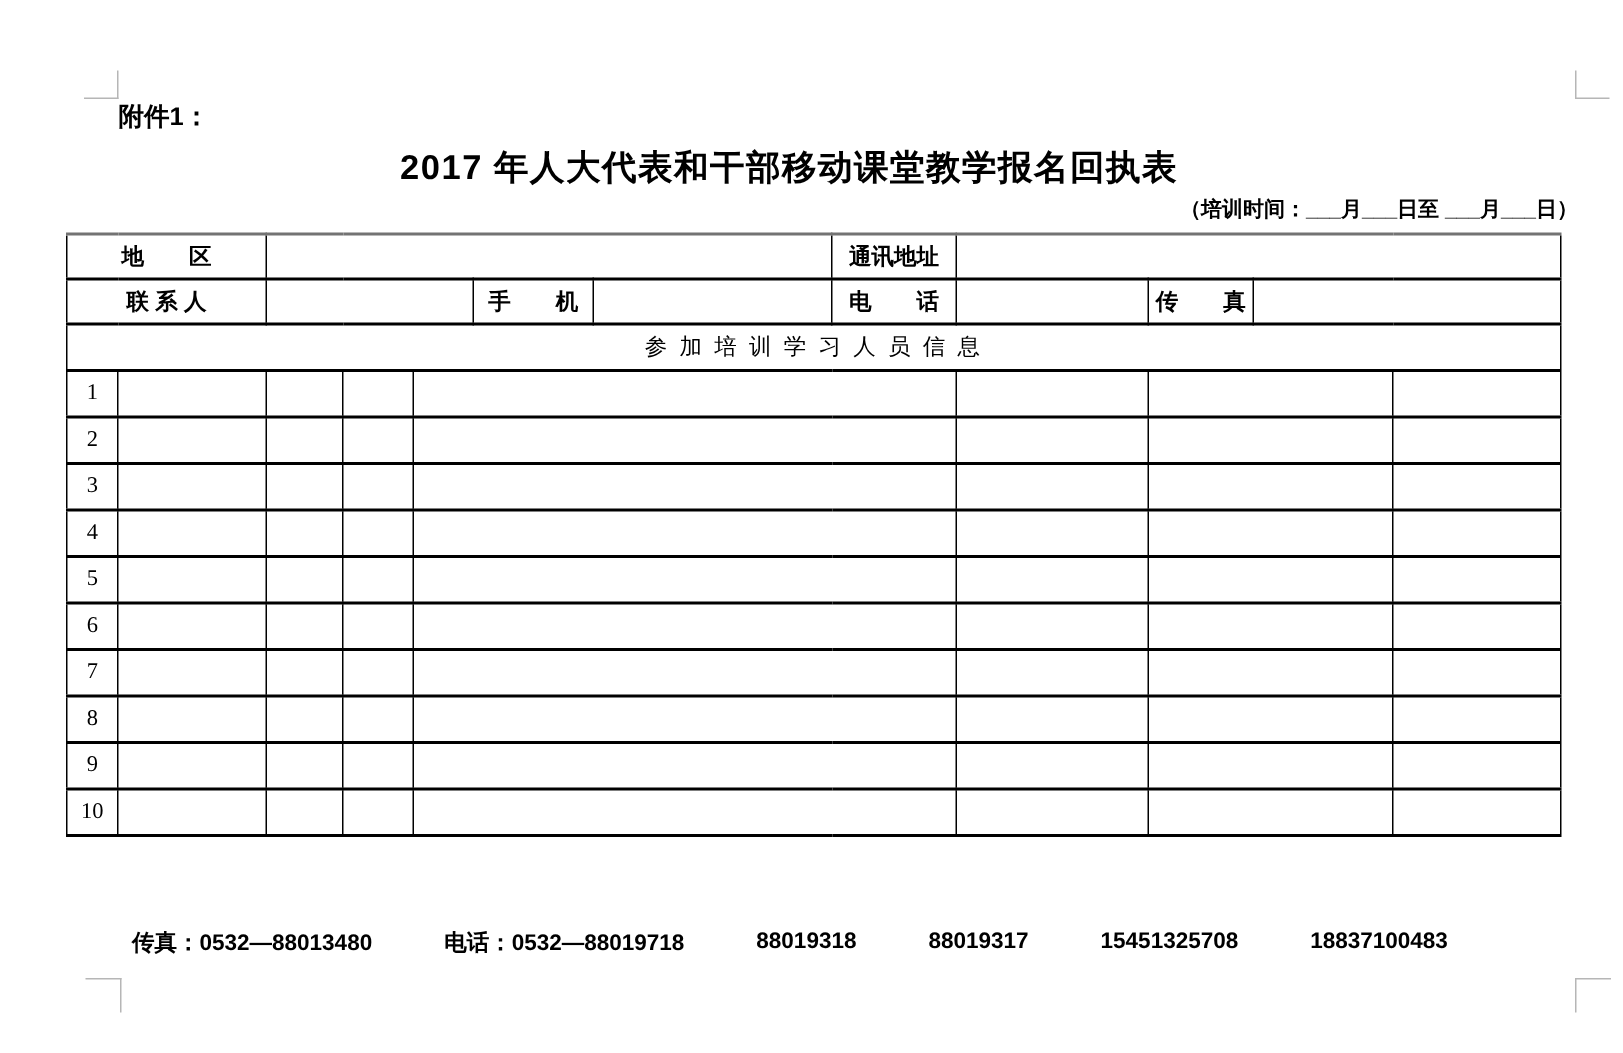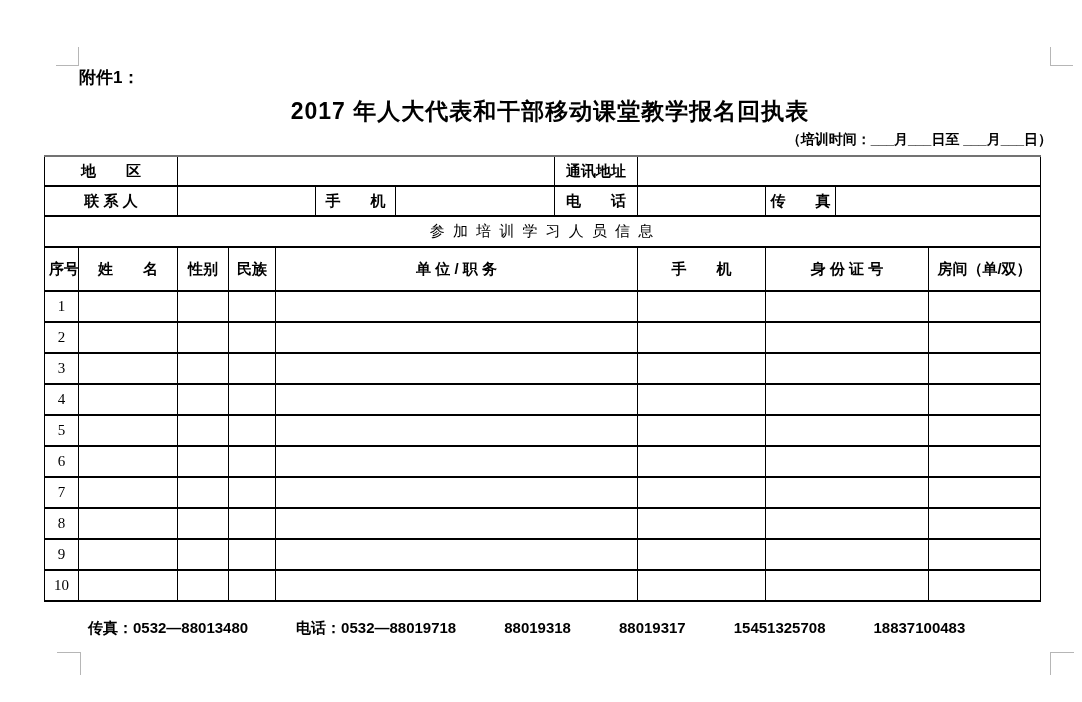--- a/index.html
+++ b/index.html
@@ -19,21 +19,21 @@
   .mark-tl { left: 56px;  top: 47px;  width: 22px; height: 18px; border-right-width: 1px; border-bottom-width: 1px; }
   .mark-tr { left: 1050px; top: 47px; width: 22px; height: 18px; border-left-width: 1px;  border-bottom-width: 1px; }
   .mark-bl { left: 57px;  top: 652px; width: 23px; height: 22px; border-right-width: 1px; border-top-width: 1px; }
   .mark-br { left: 1050px; top: 652px; width: 23px; height: 22px; border-left-width: 1px; border-top-width: 1px; }
 
   .attachment {
     position: absolute; left: 79px; top: 66px;
     font-size: 17px; font-weight: bold;
   }
   .doc-title {
-    position: absolute; left: 52px; top: 96px; width: 996px;
+    position: absolute; left: 28px; top: 96px; width: 996px;
     text-align: center; font-size: 23px; font-weight: bold;
     letter-spacing: 1px;
   }
   .subtitle {
     position: absolute; right: 62px; top: 131px;
     font-size: 14px; font-weight: bold; margin-left: 45px;
   }
 
   table.form {
     position: absolute; left: 44px; top: 155px;
@@ -113,30 +113,20 @@
       <td class="lbl">电　　话</td>
       <td></td>
       <td class="lbl">传　　真</td>
       <td colspan="2"></td>
     </tr>
 
     <tr class="h31">
       <td colspan="12" class="section-cell">参 加 培 训 学 习 人 员 信 息</td>
     </tr>
 
-    <tr class="h44">
-      <td class="seq-head">序号</td>
-      <td class="head-cell">姓　　名</td>
-      <td class="head-cell">性别</td>
-      <td class="head-cell">民族</td>
-      <td colspan="4" class="head-cell">单 位 / 职 务</td>
-      <td class="head-cell">手　　机</td>
-      <td colspan="2" class="head-cell">身 份 证 号</td>
-      <td class="head-cell">房间（单/双）</td>
-    </tr>
 
     <tr class="h31">
       <td class="num-cell">1</td>
       <td></td>
       <td></td>
       <td></td>
       <td colspan="4"></td>
       <td></td>
       <td colspan="2"></td>
       <td></td>

